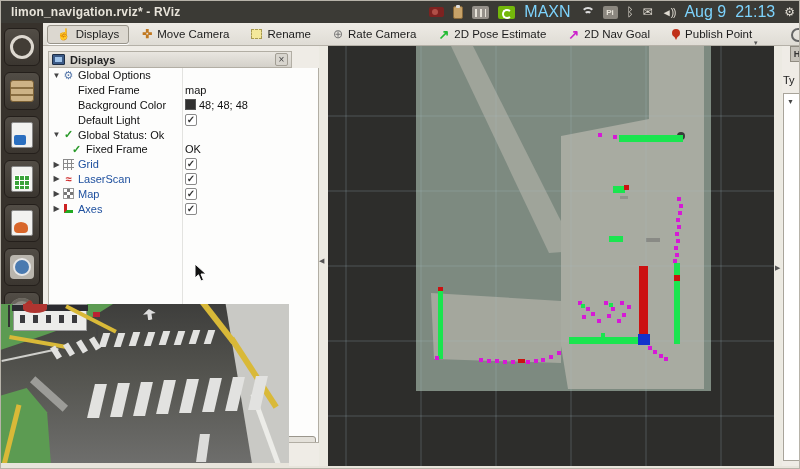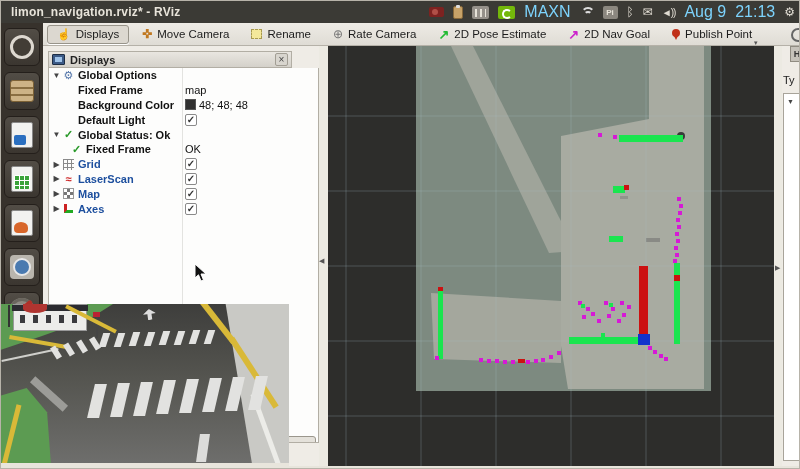--- a/index.html
+++ b/index.html
@@ -71,21 +71,21 @@
   .ic-monitor { width:13px; height:11px; background:#3b5a86; border:1px solid #1d2d44; border-radius:1px; position:relative; }
   .ic-monitor::after { content:""; position:absolute; left:2px; top:2px; width:7px; height:5px; background:#9ec2e8; }
   #displays-title .dp-label { font-size:11px; font-weight:bold; color:#222; flex:1; }
   #displays-close { width:13px; height:13px; background:#d8d5ce; border:1px solid #a29e94; border-radius:2px;
     font-size:10px; line-height:11px; text-align:center; color:#444; }
   #displays-body { position:absolute; left:5px; top:22px; width:271px; height:375px; background:#fdfdfc; border:1px solid #b2aea4; border-top:none; overflow:hidden; }
   #col-divider { position:absolute; left:133px; top:0; width:1px; height:100%; background:#e3e3e0; }
   .tree-row { position:relative; height:14.8px; display:flex; align-items:center; font-size:11px; color:#111; }
   .tr-exp { width:9px; margin-left:3px; font-size:8px; color:#444; text-align:center; }
   .tr-ic { width:15px; display:flex; justify-content:center; align-items:center; margin-right:2px; }
-  .tr-label { white-space:nowrap;font-weight:bold; }
+  .tr-label { white-space:nowrap; }
   .tr-label.blue { color:#1d4f9e; }
   .tr-val { position:absolute; left:136px; display:flex; align-items:center; gap:3px; }
   .swatch { width:11px; height:11px; background:#303030; border:1px solid #555; display:inline-block; }
   .cb { width:12px; height:12px; background:#fff; border:1px solid #8a8a8a; border-radius:2px; font-size:10px; line-height:10px; text-align:center; color:#333; font-weight:bold; }
   .gi-gear { color:#5577aa; font-size:11px; }
   .gi-check { color:#2a9a2a; font-weight:bold; font-size:11px; }
   .gi-grid { width:11px; height:11px; background-image:linear-gradient(#8a8a8a 1px,transparent 1px),linear-gradient(90deg,#8a8a8a 1px,transparent 1px); background-size:4px 4px; }
   .gi-laser { color:#cc2222; font-weight:bold; font-size:11px; }
   .gi-map { width:11px; height:11px; background:#fff;
     background-image:linear-gradient(45deg,#777 25%,transparent 25%,transparent 75%,#777 75%),linear-gradient(45deg,#777 25%,transparent 25%,transparent 75%,#777 75%); background-size:6px 6px; background-position:0 0,3px 3px; border:1px solid #999; }

